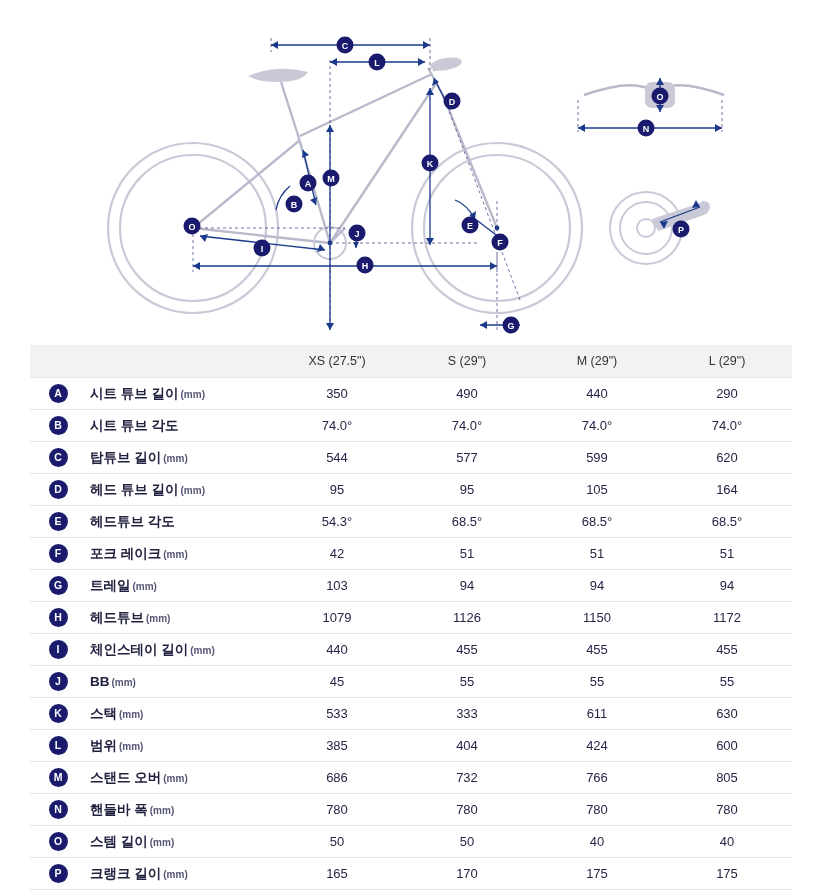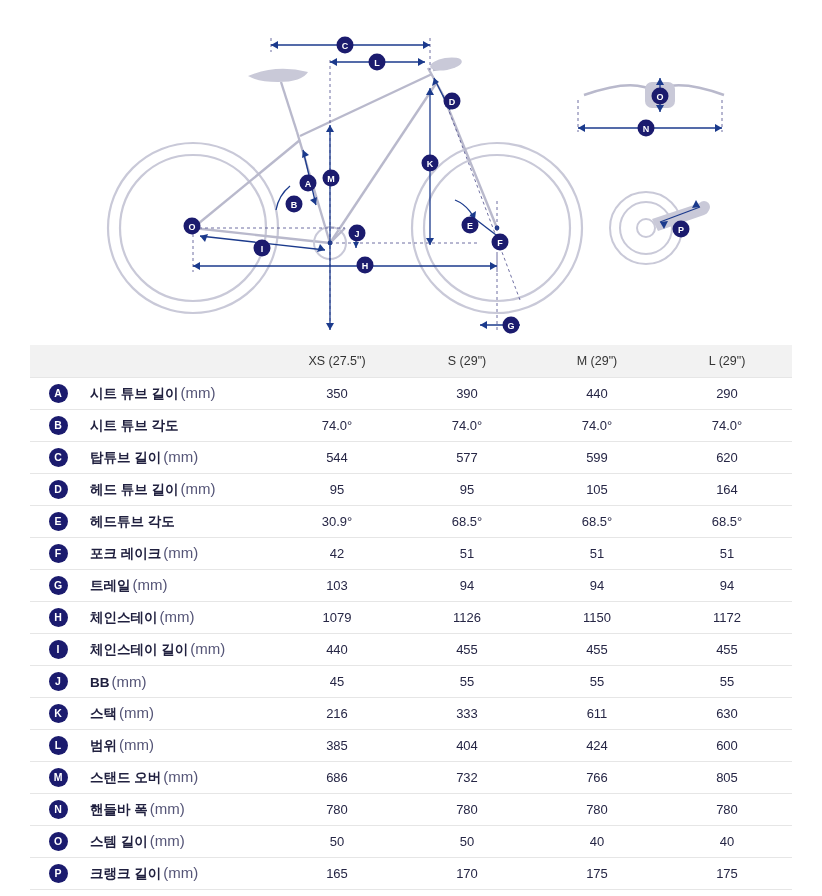--- a/index.html
+++ b/index.html
@@ -66,22 +66,22 @@
   }
   #geometry-table td.label-cell {
     text-align: left;
     padding-left: 4px;
     font-size: 13.5px;
     font-weight: bold;
     color: #20203f;
     white-space: nowrap;
   }
   .unit {
-    font-size: 15px;
-    font-weight: normal;
+    font-size: 10px;
+    font-weight: bold;
     color: #555577;
     margin-left: 2px;
   }
   .badge {
     display: inline-block;
     width: 19px;
     height: 19px;
     line-height: 19px;
     border-radius: 50%;
     background: #1b1b6e;
@@ -330,21 +330,21 @@
       <th>S (29")</th>
       <th>M (29")</th>
       <th>L (29")</th>
     </tr>
   </thead>
   <tbody id="table-body">
       <tr>
         <td class="badge-cell"><span class="badge">A</span></td>
         <td class="label-cell"><span>시트 튜브 길이</span><span class="unit">(mm)</span></td>
         <td>350</td>
-        <td>390</td>
+        <td>490</td>
         <td>440</td>
         <td>290</td>
       </tr>
       <tr>
         <td class="badge-cell"><span class="badge">B</span></td>
         <td class="label-cell"><span>시트 튜브 각도</span><span class="unit"></span></td>
         <td>74.0°</td>
         <td>74.0°</td>
         <td>74.0°</td>
         <td>74.0°</td>
@@ -361,21 +361,21 @@
         <td class="badge-cell"><span class="badge">D</span></td>
         <td class="label-cell"><span>헤드 튜브 길이</span><span class="unit">(mm)</span></td>
         <td>95</td>
         <td>95</td>
         <td>105</td>
         <td>164</td>
       </tr>
       <tr>
         <td class="badge-cell"><span class="badge">E</span></td>
         <td class="label-cell"><span>헤드튜브 각도</span><span class="unit"></span></td>
-        <td>30.9°</td>
+        <td>54.3°</td>
         <td>68.5°</td>
         <td>68.5°</td>
         <td>68.5°</td>
       </tr>
       <tr>
         <td class="badge-cell"><span class="badge">F</span></td>
         <td class="label-cell"><span>포크 레이크</span><span class="unit">(mm)</span></td>
         <td>42</td>
         <td>51</td>
         <td>51</td>
@@ -384,21 +384,21 @@
       <tr>
         <td class="badge-cell"><span class="badge">G</span></td>
         <td class="label-cell"><span>트레일</span><span class="unit">(mm)</span></td>
         <td>103</td>
         <td>94</td>
         <td>94</td>
         <td>94</td>
       </tr>
       <tr>
         <td class="badge-cell"><span class="badge">H</span></td>
-        <td class="label-cell"><span>체인스테이</span><span class="unit">(mm)</span></td>
+        <td class="label-cell"><span>헤드튜브</span><span class="unit">(mm)</span></td>
         <td>1079</td>
         <td>1126</td>
         <td>1150</td>
         <td>1172</td>
       </tr>
       <tr>
         <td class="badge-cell"><span class="badge">I</span></td>
         <td class="label-cell"><span>체인스테이 길이</span><span class="unit">(mm)</span></td>
         <td>440</td>
         <td>455</td>
@@ -409,21 +409,21 @@
         <td class="badge-cell"><span class="badge">J</span></td>
         <td class="label-cell"><span>BB</span><span class="unit">(mm)</span></td>
         <td>45</td>
         <td>55</td>
         <td>55</td>
         <td>55</td>
       </tr>
       <tr>
         <td class="badge-cell"><span class="badge">K</span></td>
         <td class="label-cell"><span>스택</span><span class="unit">(mm)</span></td>
-        <td>216</td>
+        <td>533</td>
         <td>333</td>
         <td>611</td>
         <td>630</td>
       </tr>
       <tr>
         <td class="badge-cell"><span class="badge">L</span></td>
         <td class="label-cell"><span>범위</span><span class="unit">(mm)</span></td>
         <td>385</td>
         <td>404</td>
         <td>424</td>

